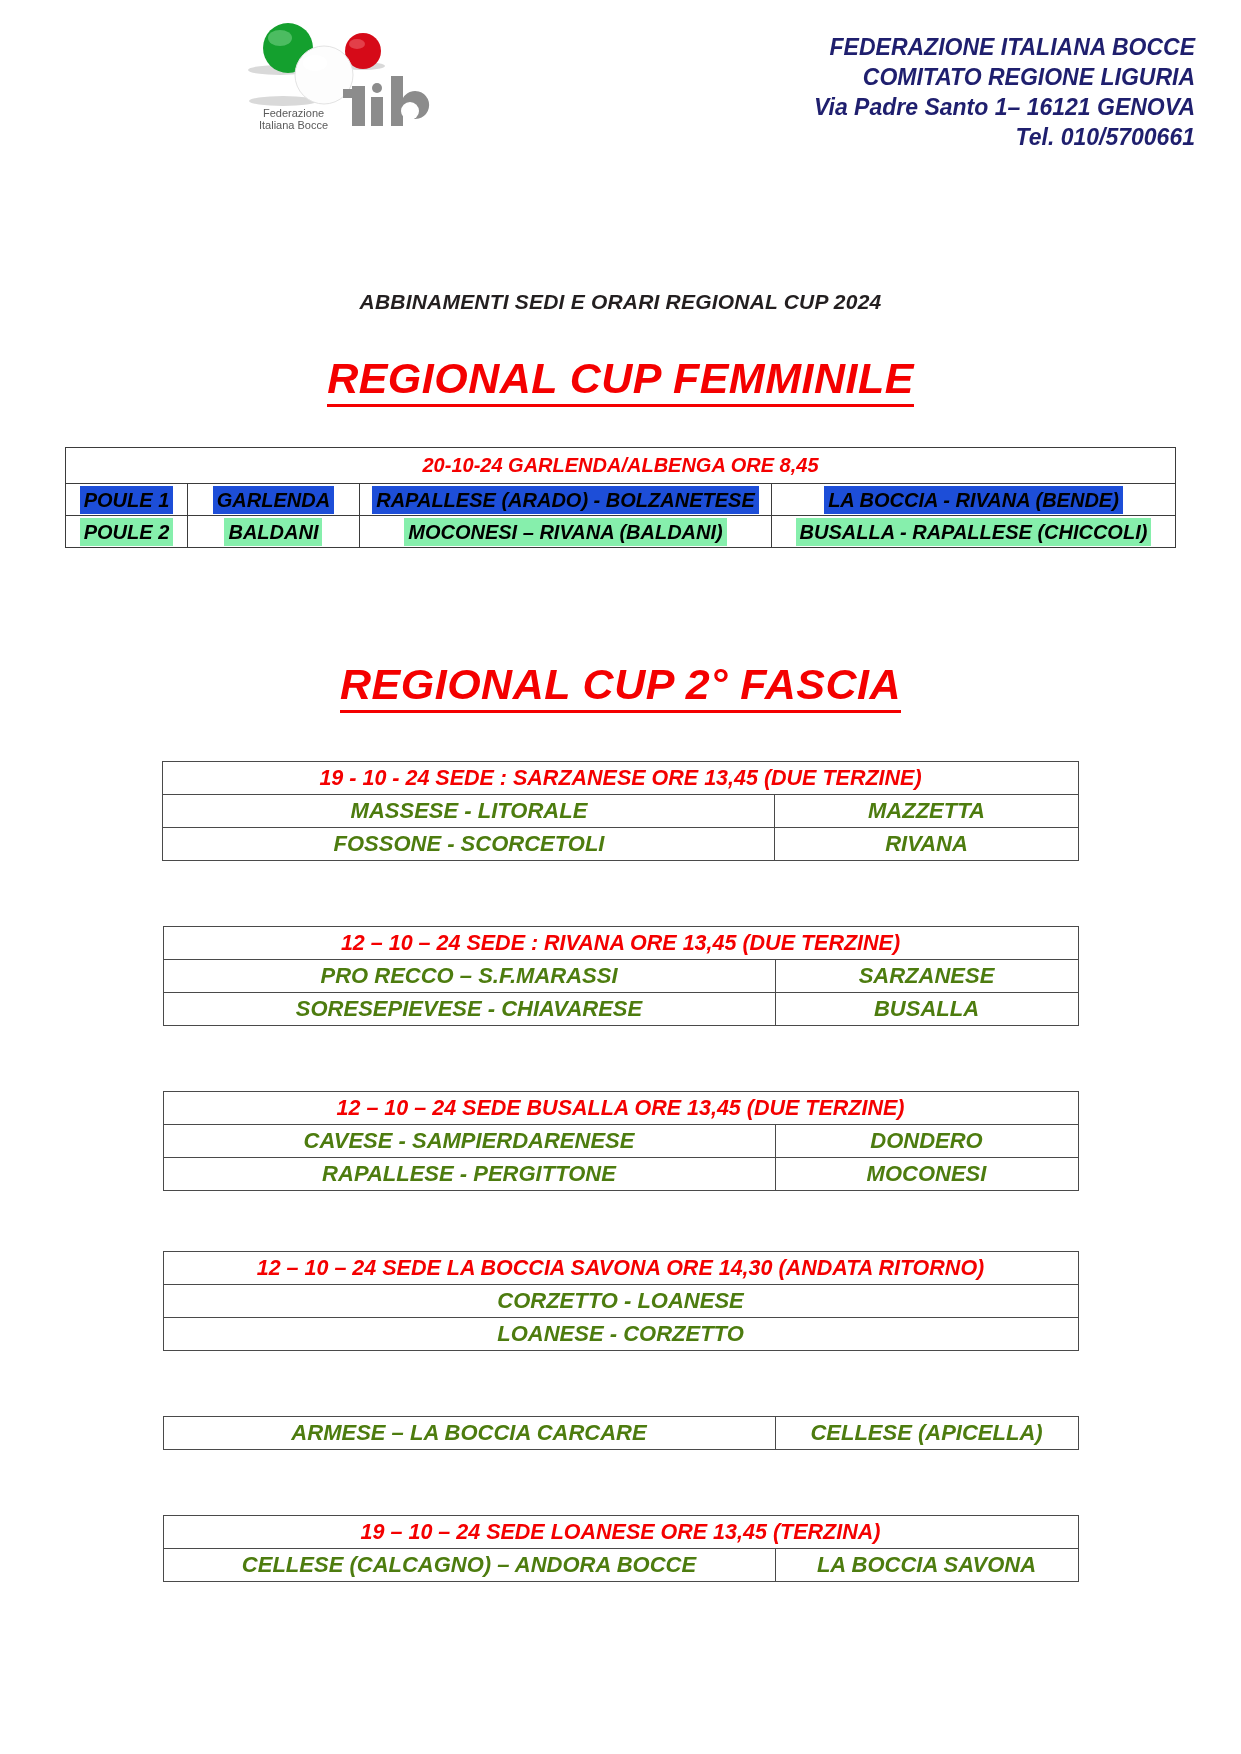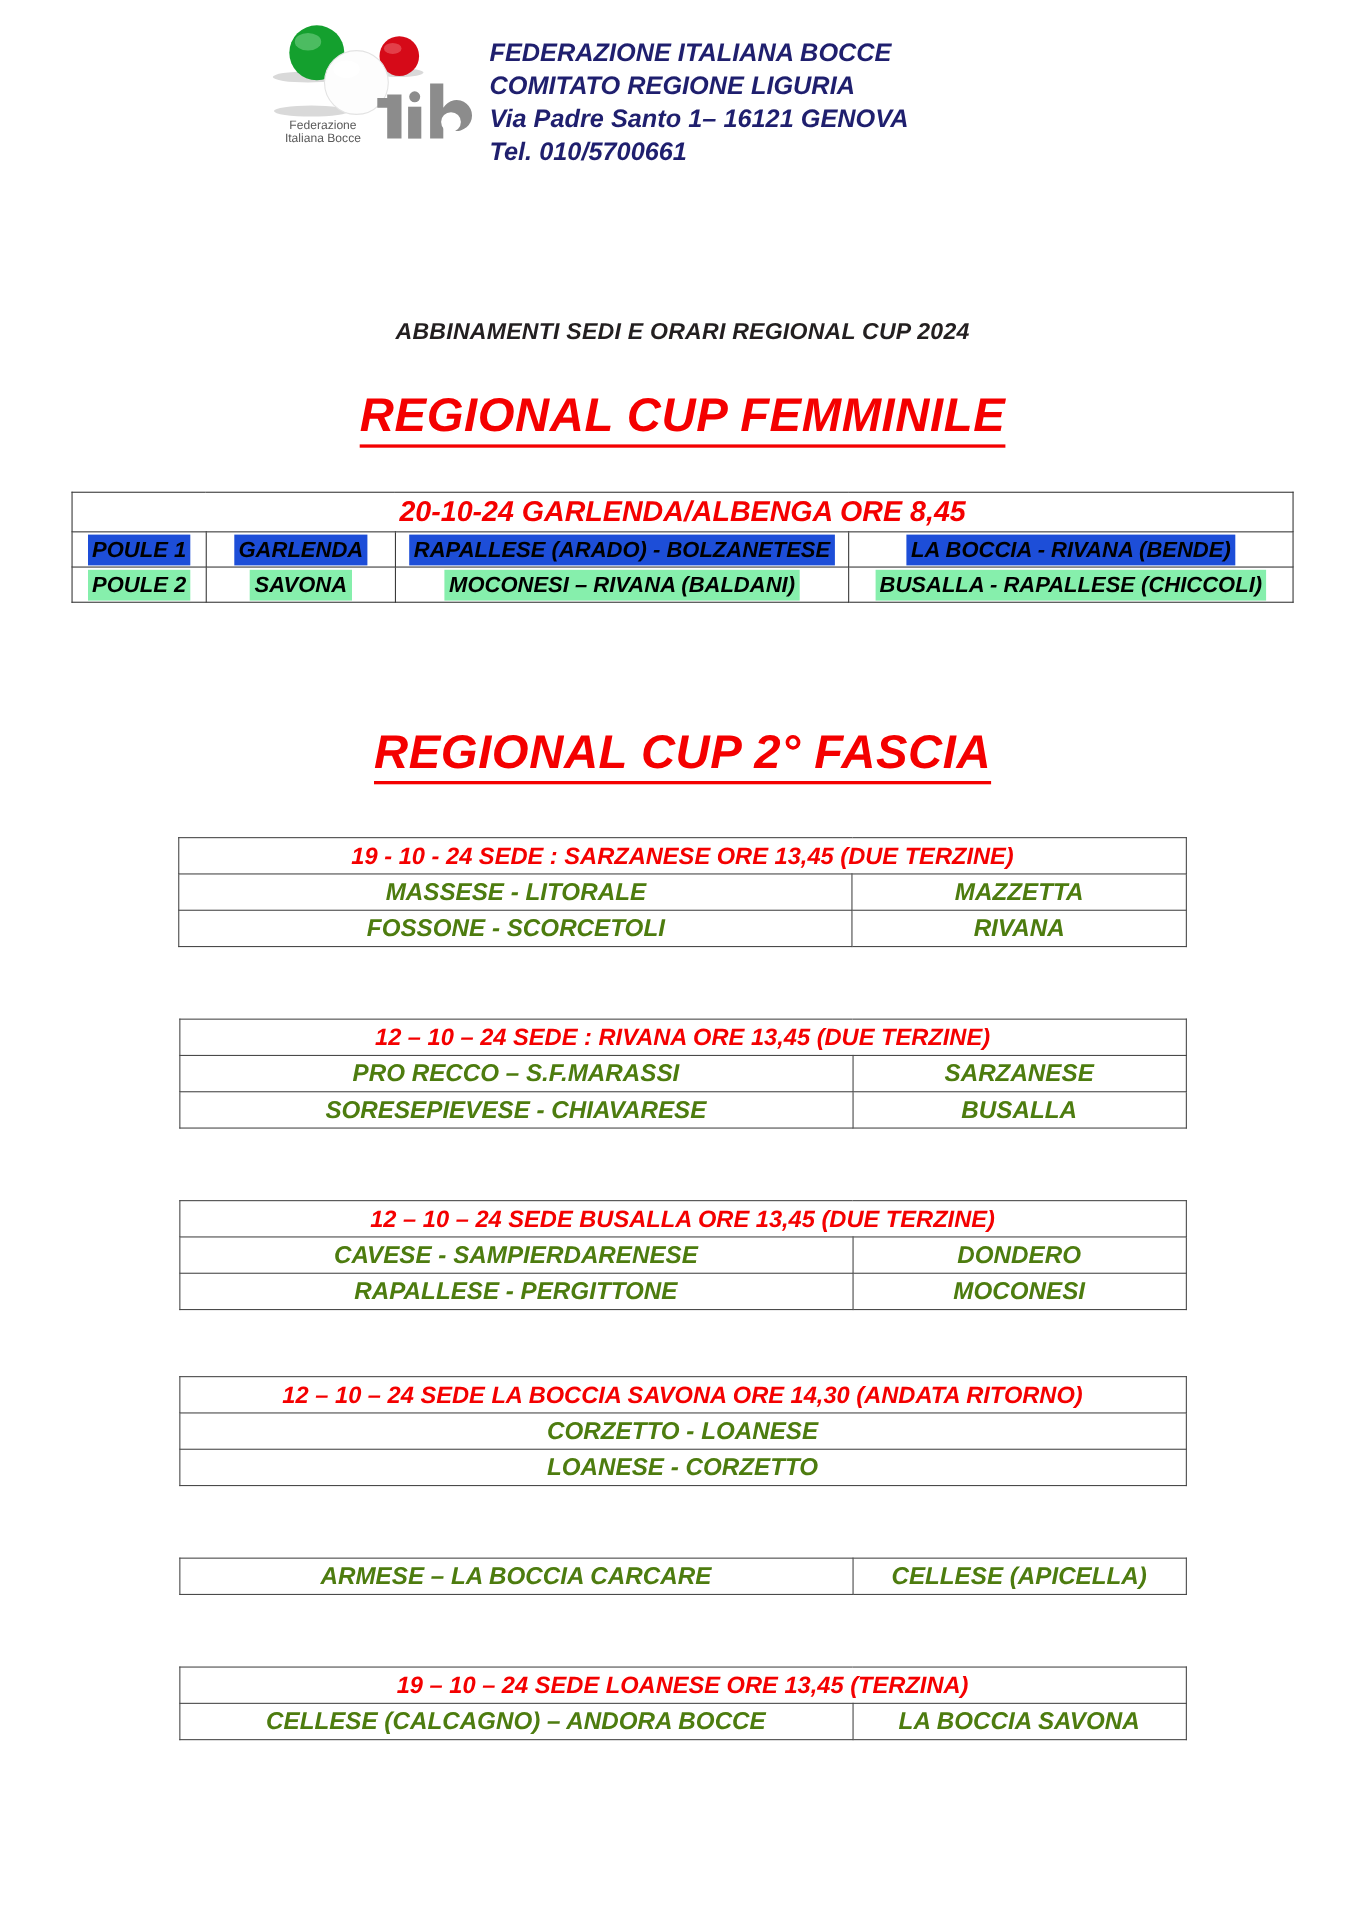--- a/index.html
+++ b/index.html
@@ -28,22 +28,22 @@
     width: 200px;
     margin-left: 245px;
     position: relative;
     height: 120px;
     flex: 0 0 auto;
   }
   .logo-svg { display: block; }
 
   .org-block {
     flex: 1 1 auto;
-    text-align: left;
-    padding-right: 109px;
+    text-align: right;
+    padding-right: 46px;
     padding-top: 14px;
   }
   .org-line {
     font-weight: bold;
     font-style: italic;
     color: #1f1f6e;
     font-size: 23px;
     line-height: 30px;
     white-space: nowrap;
   }
@@ -96,21 +96,21 @@
     border: 1px solid #3b3b3b;
     padding: 0;
     height: 31px;
     vertical-align: middle;
   }
   .fem-head {
     text-align: center;
     font-weight: bold;
     font-style: italic;
     color: #f40000;
-    font-size: 26px;
+    font-size: 20px;
     height: 35px !important;
   }
   .cellinner {
     display: inline-block;
     font-weight: bold;
     font-style: italic;
     font-size: 20px;
     line-height: 26px;
     padding: 1px 4px;
     white-space: nowrap;
@@ -203,21 +203,21 @@
       <td class="fem-head" colspan="4">20-10-24 GARLENDA/ALBENGA ORE 8,45</td>
     </tr>
     <tr>
       <td class="fem-cell"><span class="cellinner hl-yellow">POULE 1</span></td>
       <td class="fem-cell"><span class="cellinner hl-yellow">GARLENDA</span></td>
       <td class="fem-cell"><span class="cellinner hl-yellow">RAPALLESE (ARADO) - BOLZANETESE</span></td>
       <td class="fem-cell"><span class="cellinner hl-yellow">LA BOCCIA - RIVANA (BENDE)</span></td>
     </tr>
     <tr>
       <td class="fem-cell"><span class="cellinner hl-green">POULE 2</span></td>
-      <td class="fem-cell"><span class="cellinner hl-green">SAVONA</span></td>
+      <td class="fem-cell"><span class="cellinner hl-green">BALDANI</span></td>
       <td class="fem-cell"><span class="cellinner hl-green">MOCONESI – RIVANA (BALDANI)</span></td>
       <td class="fem-cell"><span class="cellinner hl-green">BUSALLA - RAPALLESE (CHICCOLI)</span></td>
     </tr>
   </tbody>
 </table>
 
 <div class="big-title-2"><span>REGIONAL CUP 2° FASCIA</span></div>
 
 <div class="first-gap"></div>
 <table class="fascia-table">

